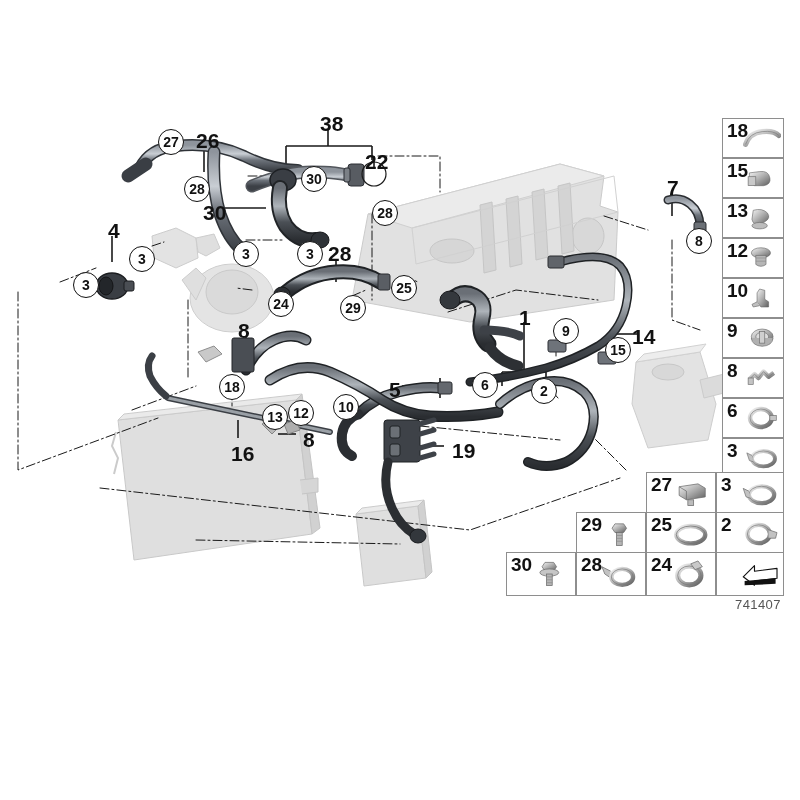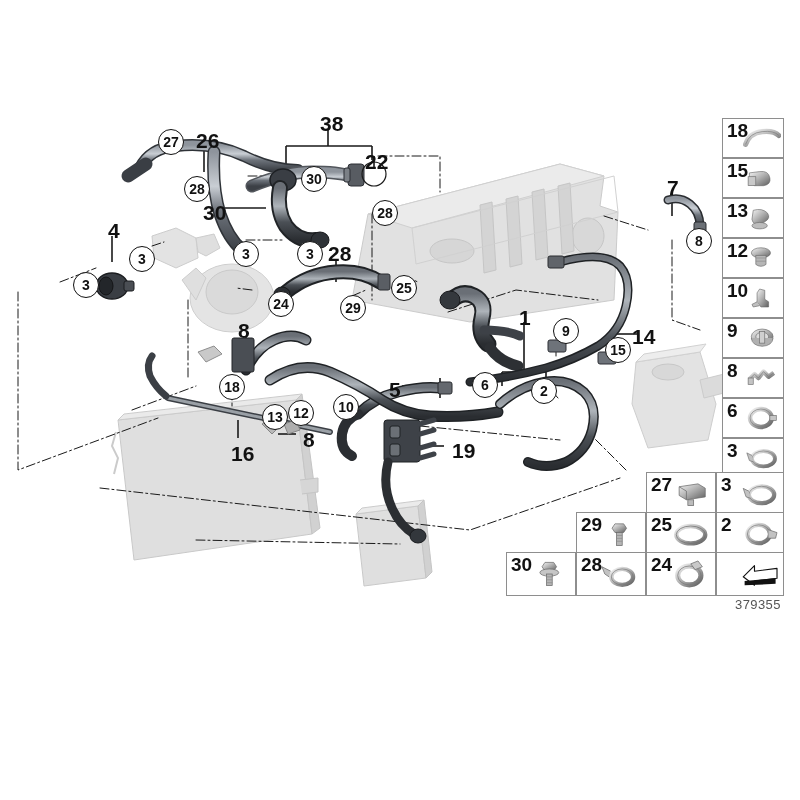--- a/index.html
+++ b/index.html
@@ -623,20 +623,20 @@
                 <stop offset="100%" stop-color="#5f5f5f"></stop>
               </linearGradient>
             </defs>
             <path d="M6,24 L22,8 L22,16 L54,12 L54,26 L22,30 L22,36 Z" fill="#ffffff" stroke="#111" stroke-width="1.6" stroke-linejoin="round"></path>
             <path d="M8,30 L52,26 L52,34 L8,36 Z" fill="#111"></path>
           </svg>
         </div>
       </div>
     </div>
 
-  <div id="drawing-id">379355</div>
+  <div id="drawing-id">741407</div>
 
   <div id="footer">
     
     
   </div>
 
 </div>
 
 </body></html>

